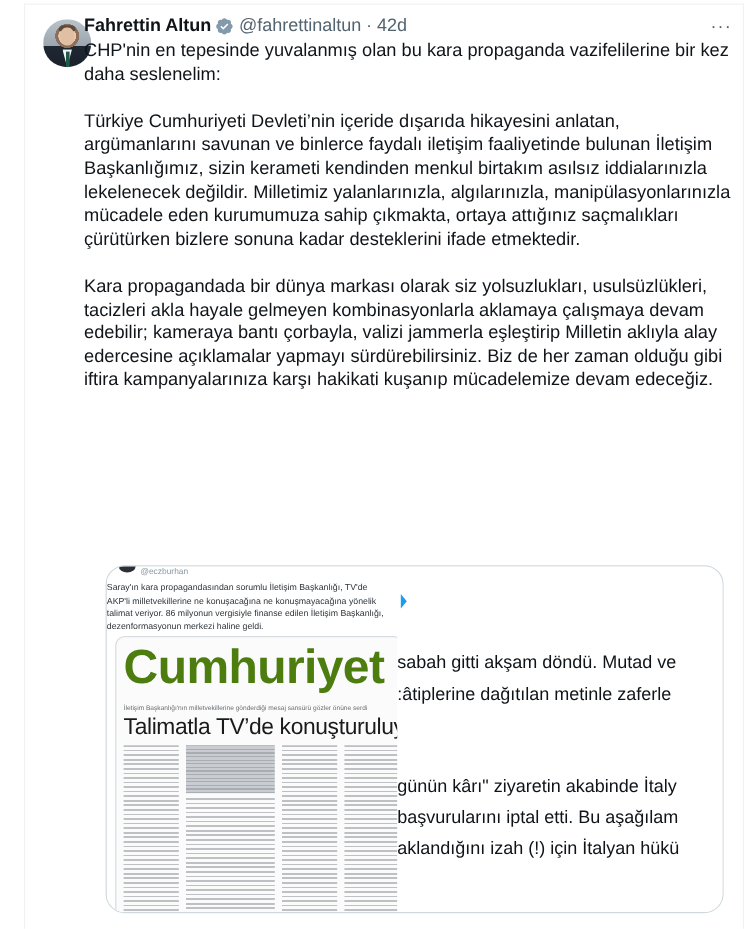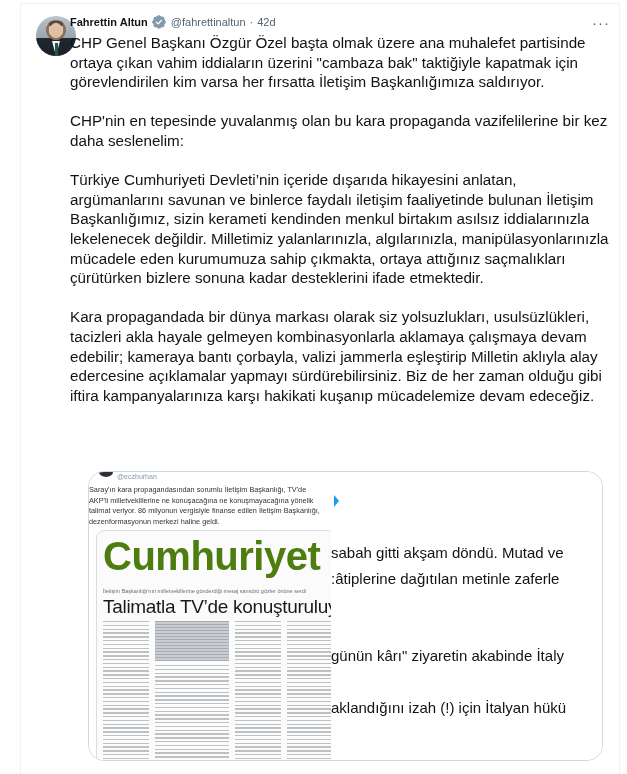--- a/index.html
+++ b/index.html
@@ -15,21 +15,21 @@
     background: radial-gradient(circle at 50% 35%, #e8c9b0 0 22%, #8d6e5a 23% 30%, transparent 31%),
                 linear-gradient(180deg, #b9c3cc 0%, #9ba6ae 55%, #1f2733 56%, #1a212b 100%);
     overflow: hidden;
   }
   .avatar .face { position: absolute; left: 14px; top: 7px; width: 12px; height: 15px; background: #e0bfa3; border-radius: 45%; }
   .avatar .hair { position: absolute; left: 13px; top: 5px; width: 14px; height: 5px; background: #5b4a3e; border-radius: 6px 6px 2px 2px; }
   .avatar .shirt { position: absolute; left: 16px; top: 25px; width: 8px; height: 15px; background: #f1f3f5; clip-path: polygon(0 0, 100% 0, 50% 100%); }
   .avatar .tie { position: absolute; left: 18.5px; top: 27px; width: 3px; height: 13px; background: #1e5a4a; }
 
   .content { position: absolute; left: 70px; top: 12px; width: 540px; }
-  .header { display: flex; align-items: center; height: 20px; font-size: 11px; line-height: 20px; white-space: nowrap; }
+  .header { display: flex; align-items: center; height: 20px; font-size: 15px; line-height: 20px; white-space: nowrap; }
   .name { font-weight: bold; color: #0f1419; }
   .badge { display: inline-block; width: 16px; height: 16px; margin: 0 4px 0 3px; }
   .handle, .dot, .time { color: #536471; }
   .dot { margin: 0 4px; }
   .more { position: absolute; right: 0px; top: 2px; color: #536471; font-size: 15px; letter-spacing: 1px; }
 
   .text { font-size: 15.2px; line-height: 19.6px; color: #0f1419; margin-top: 1px; }
   .text p { margin-bottom: 19.6px; }
 
   .media {
@@ -76,21 +76,20 @@
       <path fill="#829aab" d="M22.25 12c0-1.43-.88-2.67-2.19-3.34.46-1.39.2-2.9-.81-3.91s-2.52-1.27-3.91-.81c-.66-1.31-1.91-2.19-3.34-2.19s-2.67.88-3.33 2.19c-1.4-.46-2.91-.2-3.92.81s-1.26 2.52-.8 3.91c-1.31.67-2.2 1.91-2.2 3.34s.89 2.67 2.2 3.34c-.46 1.39-.21 2.9.8 3.91s2.52 1.26 3.91.81c.67 1.31 1.91 2.19 3.34 2.19s2.68-.88 3.34-2.19c1.39.45 2.9.2 3.91-.81s1.27-2.52.81-3.91c1.31-.67 2.19-1.91 2.19-3.34z"></path>
       <path fill="#ffffff" d="M10.54 16.2l-3.64-3.64 1.41-1.41 2.23 2.23 5.05-5.05 1.41 1.41z"></path>
     </svg>
     <span class="handle">@fahrettinaltun</span>
     <span class="dot">·</span>
     <span class="time">42d</span>
   </div>
   <span class="more">···</span>
 
   <div class="text">
-    <p>CHP Genel Başkanı Özgür Özel başta olmak üzere ana muhalefet partisinde ortaya çıkan vahim iddiaların üzerini "cambaza bak" taktiğiyle kapatmak için görevlendirilen kim varsa her fırsatta İletişim Başkanlığımıza saldırıyor.</p>
     <p>CHP'nin en tepesinde yuvalanmış olan bu kara propaganda vazifelilerine bir kez daha seslenelim:</p>
     <p>Türkiye Cumhuriyeti Devleti’nin içeride dışarıda hikayesini anlatan, argümanlarını savunan ve binlerce faydalı iletişim faaliyetinde bulunan İletişim Başkanlığımız, sizin kerameti kendinden menkul birtakım asılsız iddialarınızla lekelenecek değildir. Milletimiz yalanlarınızla, algılarınızla, manipülasyonlarınızla mücadele eden kurumumuza sahip çıkmakta, ortaya attığınız saçmalıkları çürütürken bizlere sonuna kadar desteklerini ifade etmektedir.</p>
     <p>Kara propagandada bir dünya markası olarak siz yolsuzlukları, usulsüzlükleri, tacizleri akla hayale gelmeyen kombinasyonlarla aklamaya çalışmaya devam edebilir; kameraya bantı çorbayla, valizi jammerla eşleştirip Milletin aklıyla alay edercesine açıklamalar yapmayı sürdürebilirsiniz. Biz de her zaman olduğu gibi iftira kampanyalarınıza karşı hakikati kuşanıp mücadelemize devam edeceğiz.</p>
   </div>
 </div>
 
 <div class="media">
   <div class="left-shot">
     <div class="avatar-mini"></div>
     <div class="handle-mini">@eczburhan</div>
@@ -108,15 +107,16 @@
         <div class="col"></div>
         <div class="col"></div>
       </div>
     </div>
   </div>
   <div class="right-shot">
     <div class="arrow"></div>
     <div class="rline" style="top:72px">sabah gitti akşam döndü. Mutad ve</div>
     <div class="rline" style="top:98px">:âtiplerine dağıtılan metinle zaferle</div>
     <div class="rline" style="top:175px">günün kârı" ziyaretin akabinde İtaly</div>
+    <div class="rline" style="top:201px">başvurularını iptal etti. Bu aşağılam</div>
     <div class="rline" style="top:227px">aklandığını izah (!) için İtalyan hükü</div>
   </div>
 </div>
 
 </body></html>

